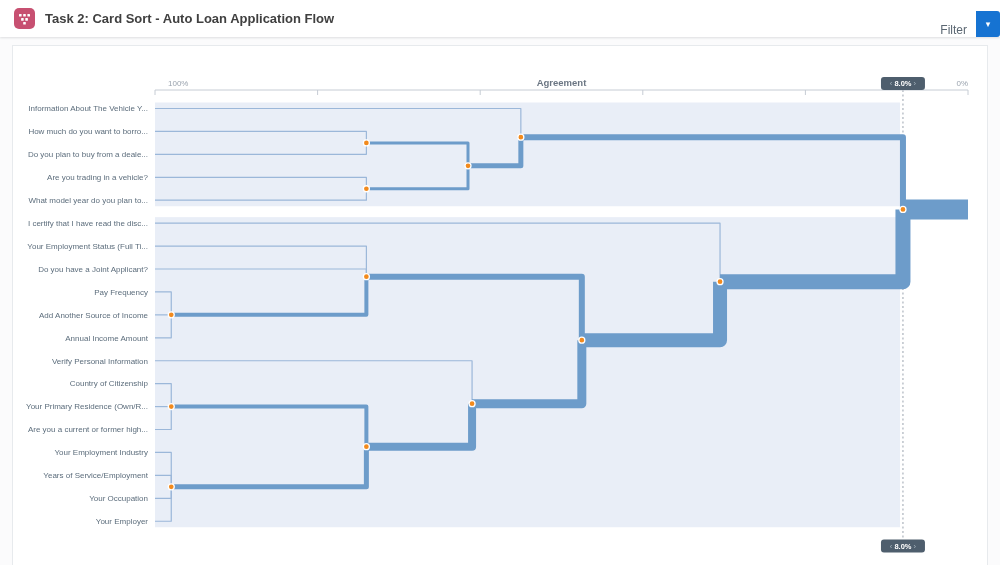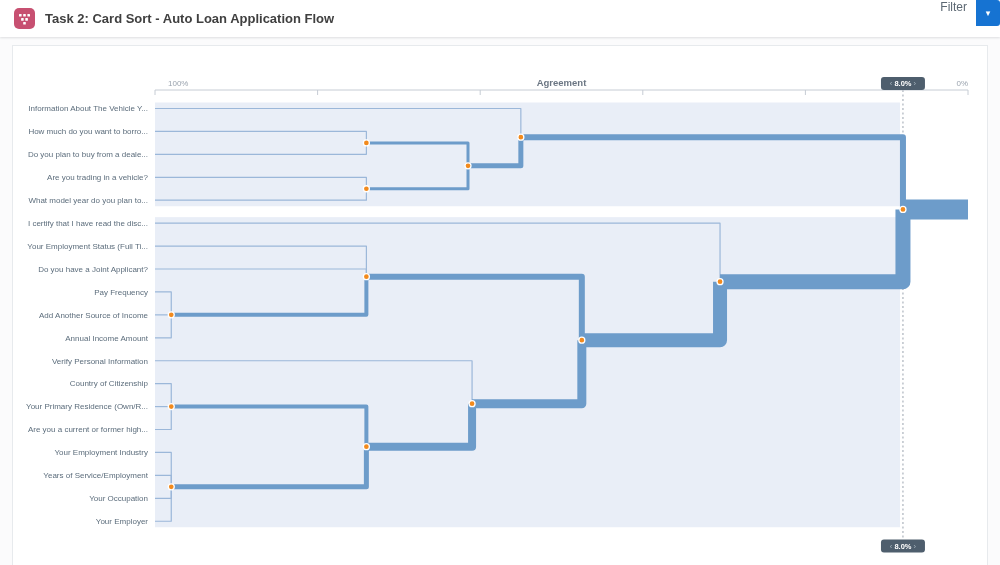--- a/index.html
+++ b/index.html
@@ -6,21 +6,21 @@
   html,body { width:1000px; height:565px; overflow:hidden;
     font-family:"Liberation Sans", sans-serif; background:#ffffff; }
 
   
   .header { position:absolute; left:0; top:0; width:1000px; height:37px;
     background:#ffffff; display:flex; align-items:center; padding:0 0 0 14px;
     box-shadow:0 1px 2px rgba(40,50,60,.14); z-index:5; }
   .task-icon { width:21px; height:21px; border-radius:5px; background:#c75071;
     display:flex; align-items:center; justify-content:center; flex:0 0 auto; }
   .title { margin-left:10px; font-size:13px; font-weight:bold; color:#404040; }
-  .header-right { margin-left:auto; display:flex; align-items:flex-start; height:37px; }
+  .header-right { margin-left:auto; display:flex; align-items:flex-end; height:37px; }
   .filter-label { font-size:12px; color:#5b6772; margin-right:9px; }
   .filter-box { width:178px; height:26px; background:#fff; border:1px solid #dde2e7;
     border-radius:3px 0 0 3px; display:flex; align-items:center; padding:0 10px 0 9px; }
   .filter-value { font-size:12px; color:#33424f; margin-left:8px; }
   .filter-count { margin-left:auto; font-size:12px; font-weight:bold; color:#33424f; }
   .dropdown-btn { width:24px; height:26px; background:#1673d2; border-radius:0 3px 3px 0;
     display:flex; align-items:center; justify-content:center; color:#fff;
     font-size:9px; }
   
   .page-bg { position:absolute; left:0; top:37px; width:1000px; height:528px; background:#fbfbfc; }

